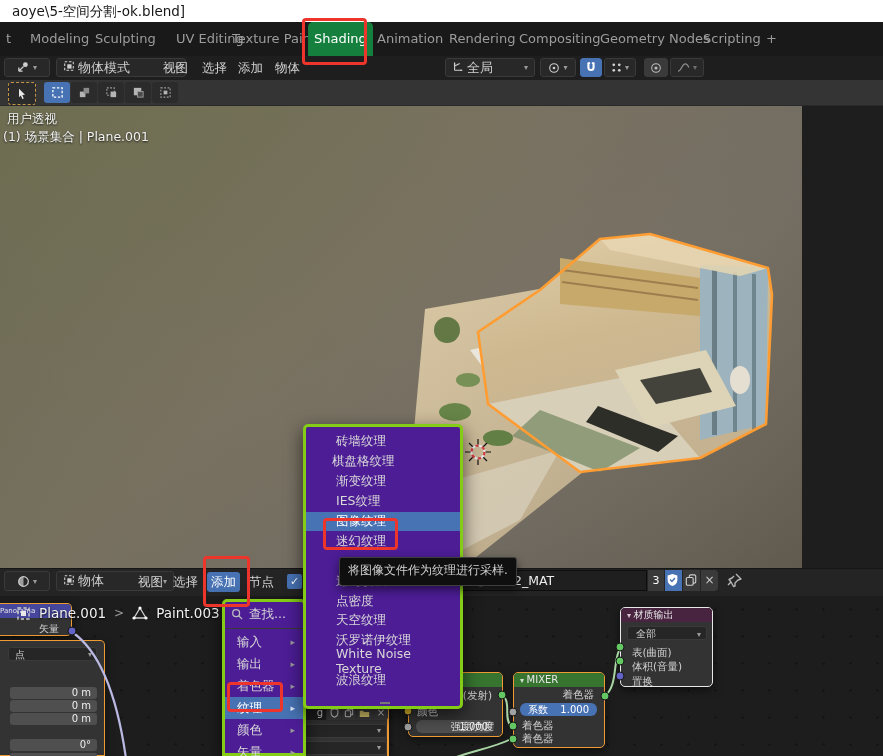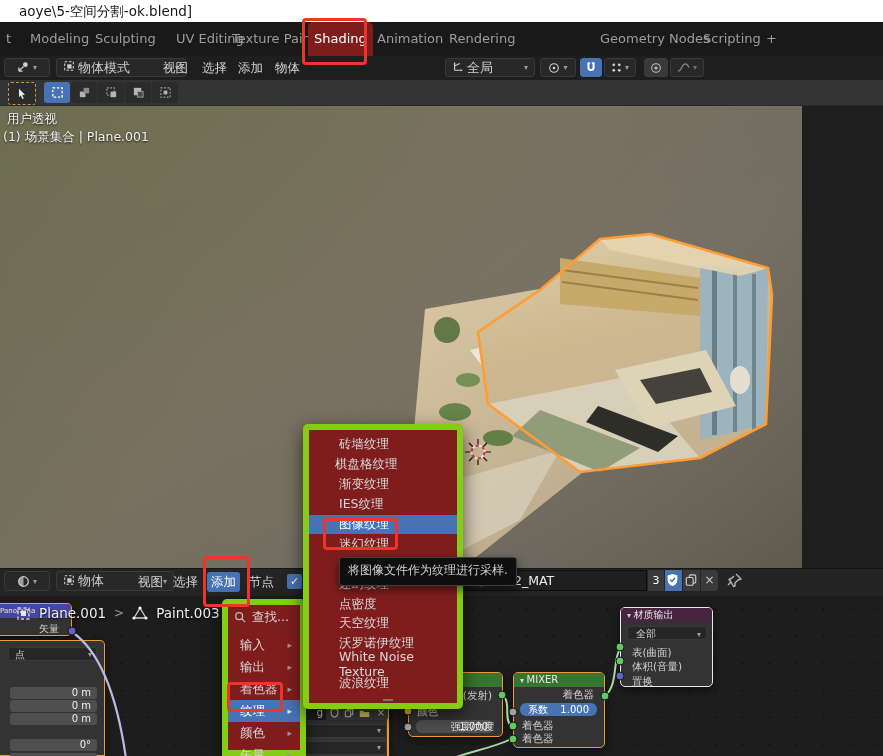--- a/index.html
+++ b/index.html
@@ -2,24 +2,24 @@
 <html><head>
 <meta charset="utf-8">
 <style>
   html,body{margin:0;padding:0;background:#111;}
   #root{position:relative;width:883px;height:756px;overflow:hidden;
         font-family:"DejaVu Sans","Liberation Sans",sans-serif;color:#d8d8d8;
         background:#1e1e1e;font-size:13px;}
   .ab{position:absolute;}
   
   #titlebar{left:0;top:0;width:883px;height:22px;background:#ffffff;color:#161616;
-            font-size:13.5px;line-height:22px;padding-left:19px;box-sizing:border-box;}
+            font-size:13.5px;line-height:22px;padding-left:12px;box-sizing:border-box;}
   #tabbar{left:0;top:22px;width:883px;height:34px;background:#191919;}
   .tab{position:absolute;top:0;height:34px;line-height:34px;color:#9c9c9c;font-size:13px;padding:0 6px;}
-  .tab.active{background:#7f1d1d;color:#ffffff;border-radius:5px 5px 0 0;}
+  .tab.active{background:#15803d;color:#ffffff;border-radius:5px 5px 0 0;}
   #toolbar2{left:0;top:56px;width:883px;height:24px;background:#1e1e1e;}
   .btn{position:absolute;background:#282828;border:1px solid #3a3a3a;border-radius:3px;
        display:flex;align-items:center;justify-content:center;gap:3px;box-sizing:border-box;color:#cfcfcf;}
   .mtx{position:absolute;top:56px;height:24px;line-height:24px;font-size:12.5px;color:#d4d4d4;}
   .chev{font-size:8px;color:#9a9a9a;}
   
   #viewport{left:0;top:80px;width:802px;height:488px;
     background:
      radial-gradient(ellipse 700px 480px at 16% 10%, rgba(112,112,80,.6), rgba(0,0,0,0) 62%),
      radial-gradient(ellipse 900px 620px at 72% 48%, rgba(128,118,102,.55), rgba(0,0,0,0) 72%),
@@ -36,21 +36,21 @@
     background-image:radial-gradient(#141414 1.2px, rgba(0,0,0,0) 1.4px);background-size:27px 27px;}
   .nd{position:absolute;background:#333333;border-radius:5px;box-shadow:0 3px 8px rgba(0,0,0,.5);box-sizing:border-box;}
   .nh{height:14px;border-radius:4px 4px 0 0;font-size:10px;color:#e8e8e8;line-height:14px;padding-left:6px;}
   .ntx{position:absolute;font-size:10.5px;color:#d0d0d0;}
   .sock{position:absolute;width:9px;height:9px;border-radius:50%;border:1.5px solid #151515;
         transform:translate(-50%,-50%);box-sizing:border-box;}
   .fld{position:absolute;background:#4f4f4f;border-radius:3px;font-size:10px;color:#eee;box-sizing:border-box;text-align:right;}
   .dd2{position:absolute;background:#262626;border:1px solid #3a3a3a;border-radius:3px;font-size:10px;
        color:#ccc;box-sizing:border-box;}
   
-  .menu{position:absolute;background:#7f1d1d;border:6px solid #84cc16;border-radius:5px;
+  .menu{position:absolute;background:#4c1d95;border:3px solid #84cc16;border-radius:5px;
         box-shadow:0 6px 18px rgba(0,0,0,.6);z-index:40;box-sizing:border-box;}
   .mi{position:relative;font-size:12.5px;color:#d8d8d8;display:flex;align-items:center;}
   .mi.sel{background:#4772b3;color:#fff;}
   .arr{position:absolute;right:8px;color:#9a9a9a;font-size:9px;}
   #tooltip{position:absolute;left:339px;top:557px;width:176px;height:27px;background:#0f0f0f;
            border:1px solid #3e3e3e;border-radius:3px;z-index:45;color:#d2d2d2;font-size:12px;
            line-height:25px;text-align:center;box-shadow:0 4px 10px rgba(0,0,0,.5);}
   .redbox{position:absolute;border:3.5px solid #ee352c;border-radius:4px;z-index:50;pointer-events:none;}
   .ck{position:absolute;background:#4772b3;border-radius:2px;color:#fff;text-align:center;}
 </style>
@@ -63,20 +63,21 @@
 
   <div class="ab" id="tabbar">
     <div class="tab" style="left:0px">t</div>
     <div class="tab" style="left:24px">Modeling</div>
     <div class="tab" style="left:89px">Sculpting</div>
     <div class="tab" style="left:170px">UV Editing</div>
     <div class="tab" style="left:226px">Texture Paint</div>
     <div class="tab active" style="left:308px">Shading</div>
     <div class="tab" style="left:371px">Animation</div>
     <div class="tab" style="left:443px">Rendering</div>
+    <div class="tab" style="left:513px">Compositing</div>
     <div class="tab" style="left:594px">Geometry Nodes</div>
     <div class="tab" style="left:697px">Scripting</div>
     <div class="tab" style="left:760px">+</div>
   </div>
 
   <div class="ab" id="toolbar2"></div>
   <div class="btn" style="left:4px;top:58px;width:46px;height:19px">
     <span>
       <svg width="13" height="13" viewBox="0 0 14 14">
           <circle cx="9" cy="5" r="2.6" fill="#cfcfcf"></circle>

